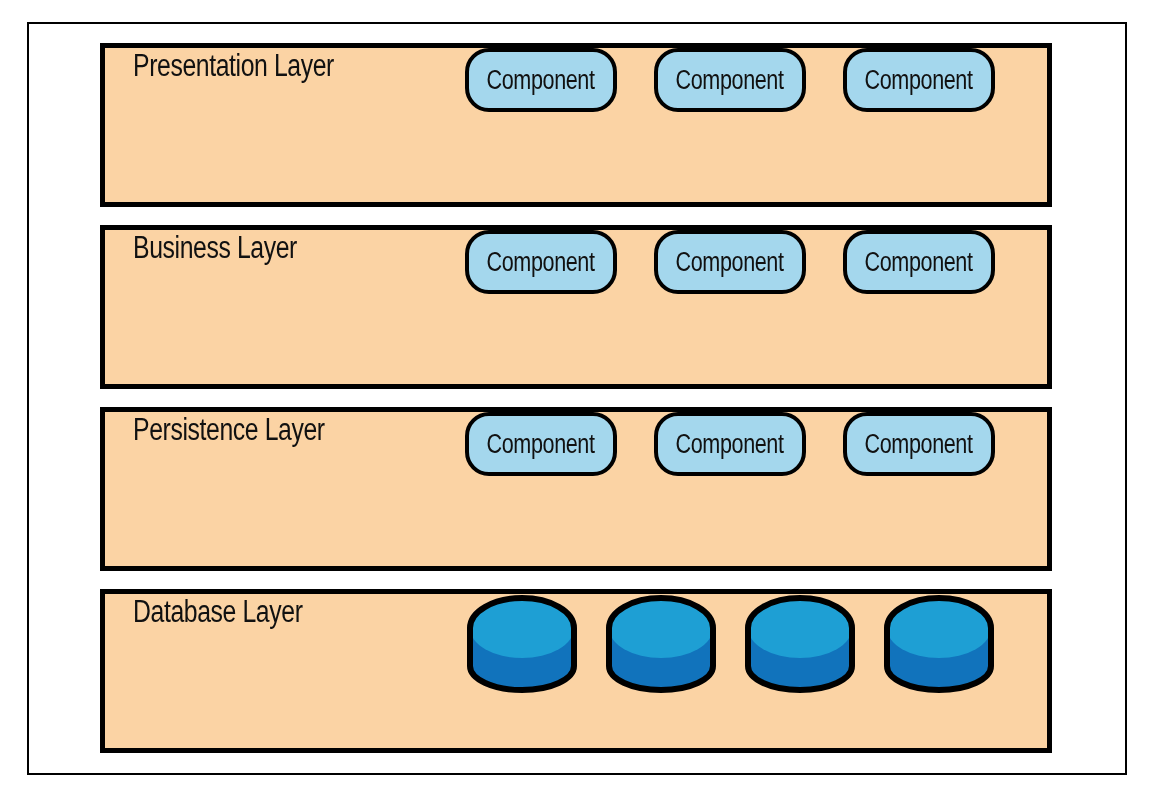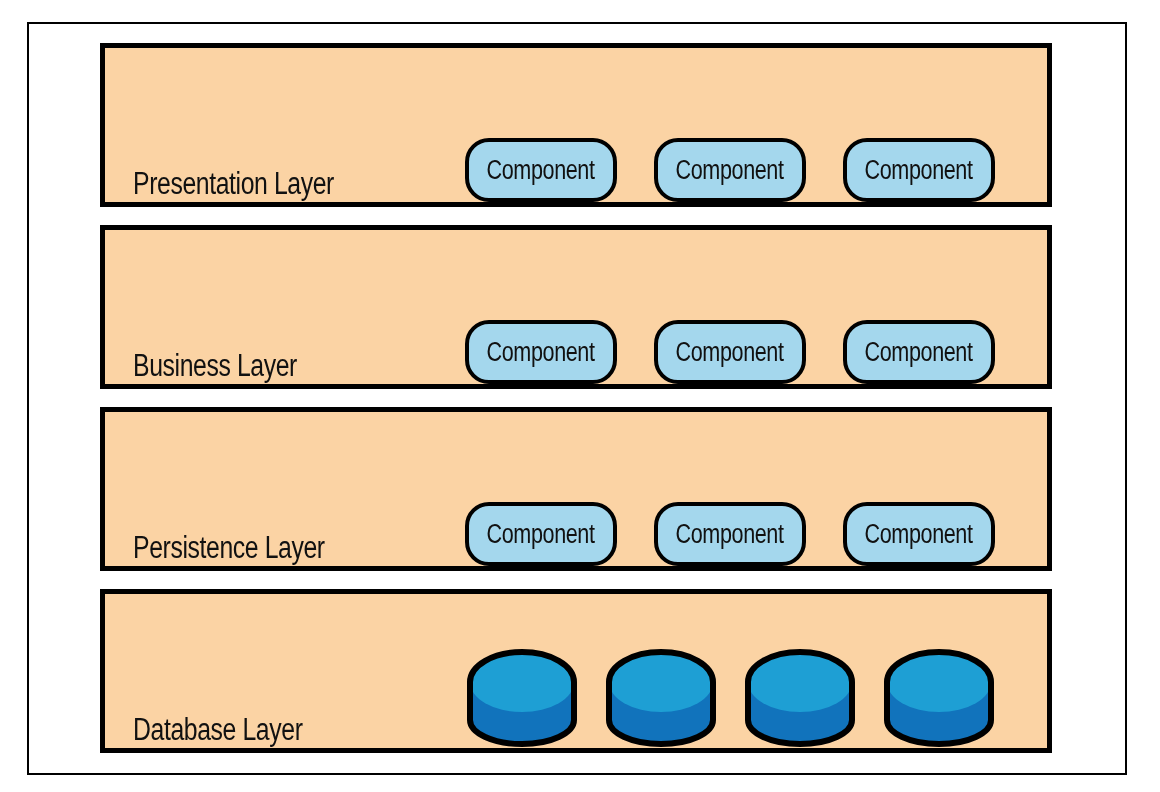--- a/index.html
+++ b/index.html
@@ -39,21 +39,21 @@
     width: 952px;
     display: flex;
     flex-direction: column;
     gap: 18px;
   }
   .layer {
     height: 164px;
     background: var(--layer-fill);
     border: 5px solid var(--layer-border);
     display: flex;
-    align-items: flex-end;
+    align-items: flex-start;
     padding: 0 52px 0 28px;
   }
   .layer-label {
     flex: 1;
     font-size: 31px;
     font-weight: 500;
     letter-spacing: -0.5px;
     white-space: nowrap;
     transform: scaleX(0.8);
     transform-origin: left center;

